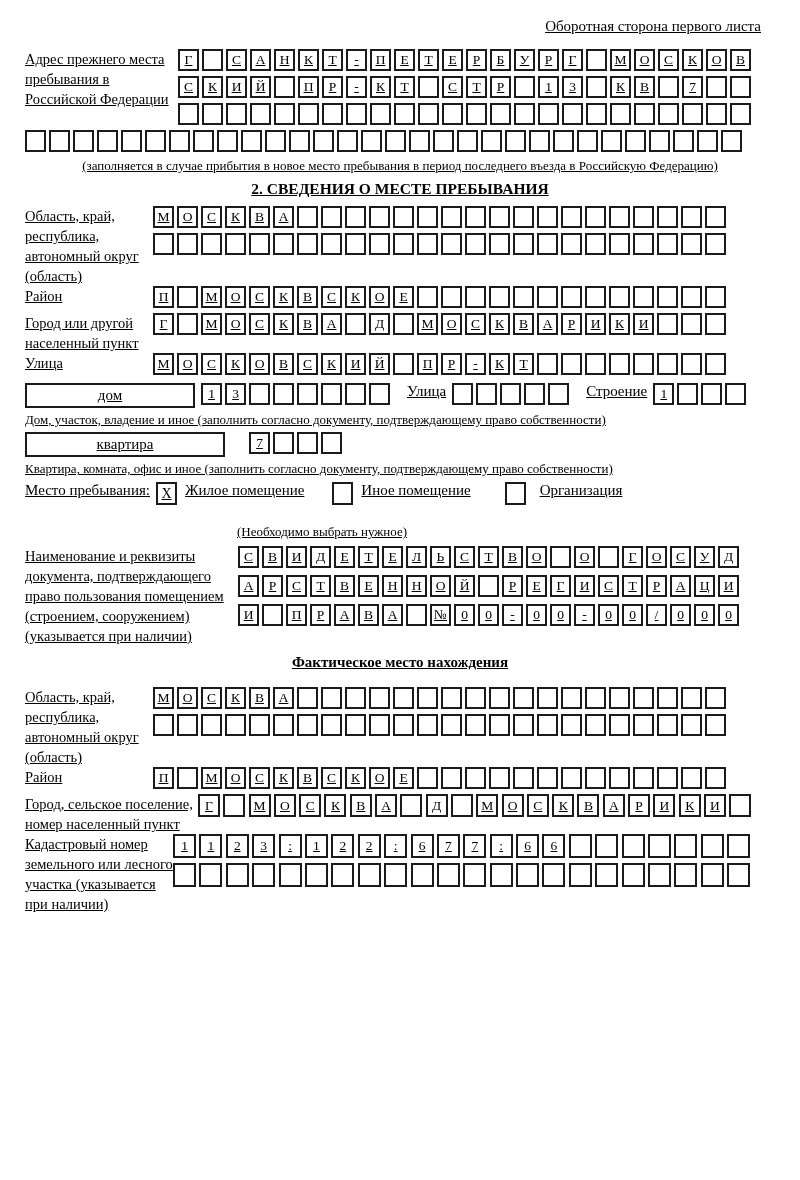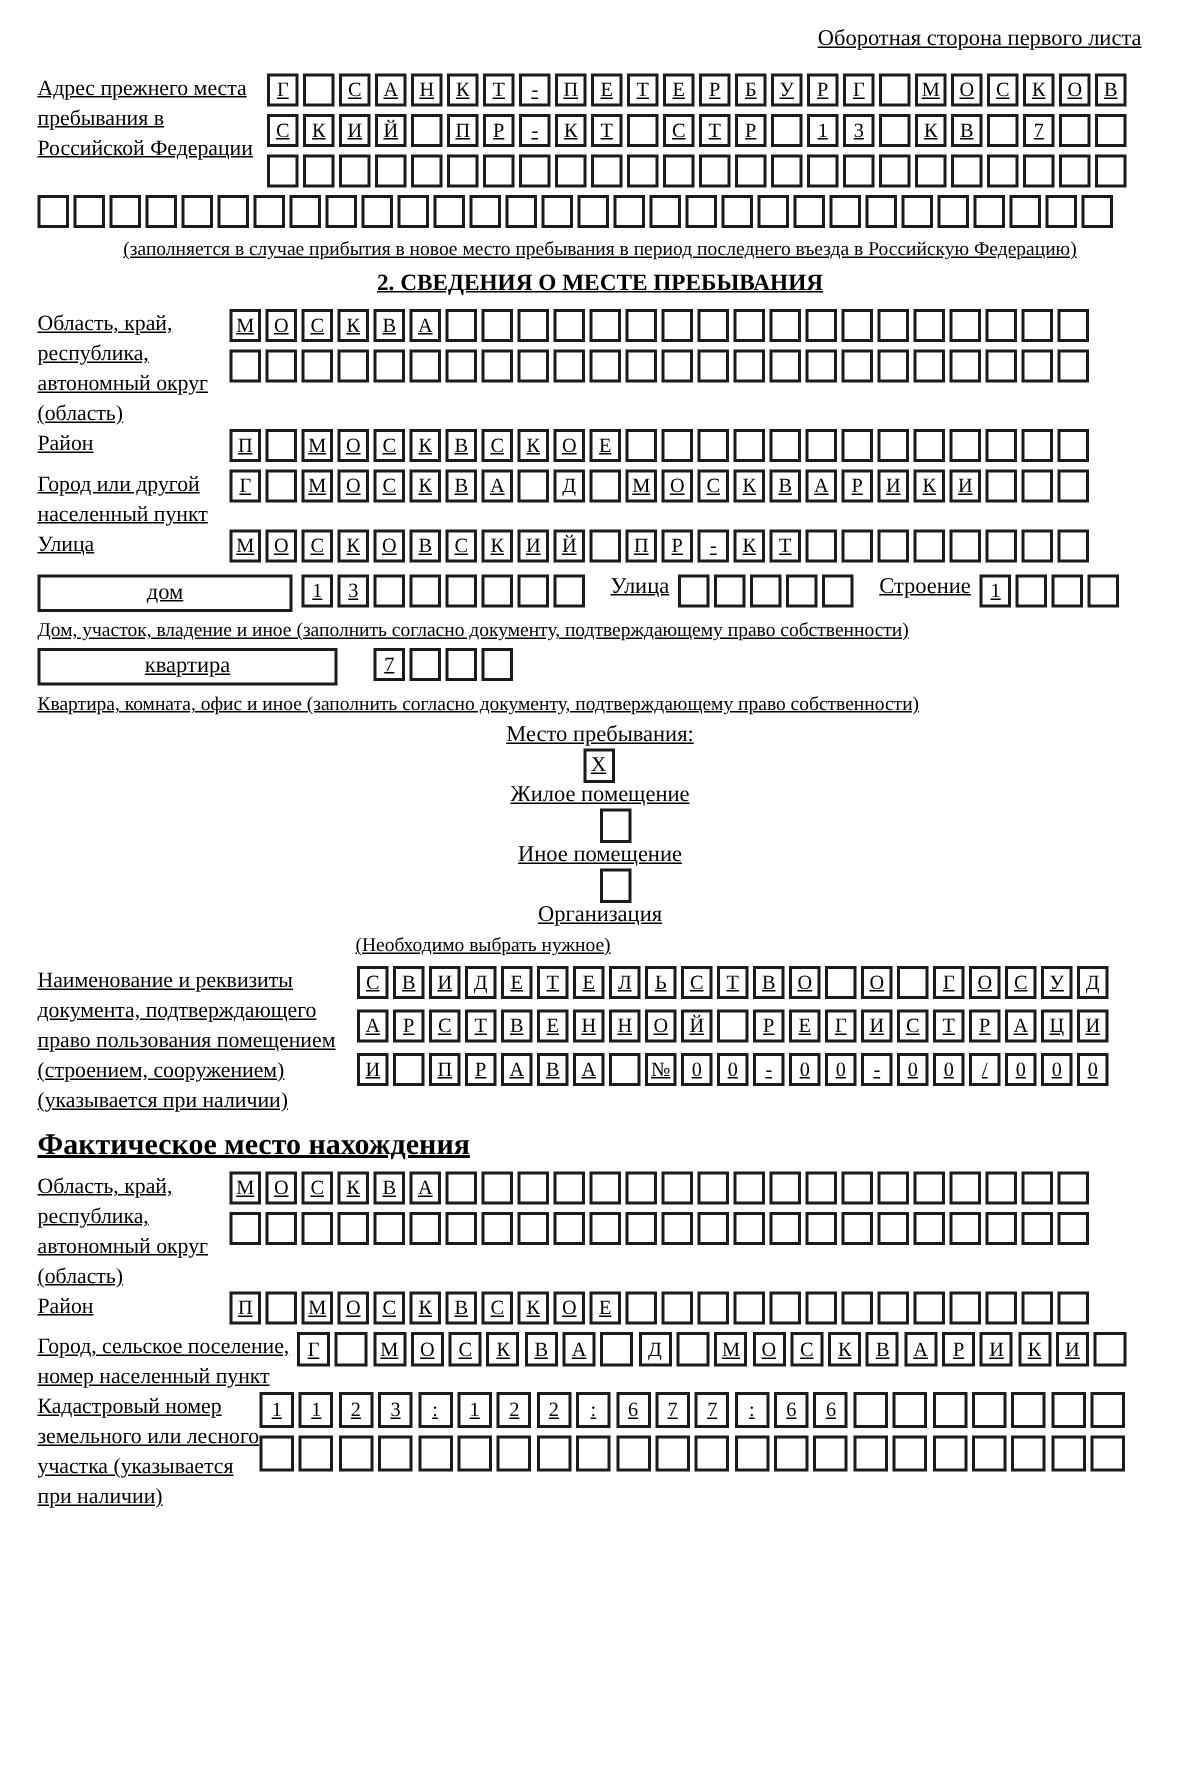--- a/index.html
+++ b/index.html
@@ -35,29 +35,29 @@
 
   .house-row{display:flex;margin:3px 0 3px 0;}
   .named-box{
     box-sizing:border-box;border:2px solid #1b1b1b;height:25px;display:flex;
     align-items:center;justify-content:center;font-size:15px;flex:0 0 auto;
   }
   .box-dom{width:170px;margin-right:6px;}
   .box-kv{width:200px;margin-right:24px;}
   .inline-label{font-size:15px;margin:0 6px 0 14px;flex:0 0 auto;}
 
-  .stay-row{display:flex;align-items:center;font-size:15px;margin:5px 0 3px 0;flex-direction:column;}
+  .stay-row{display:flex;font-size:15px;margin:5px 0 19px 0;}
   .checkbox{
     box-sizing:border-box;width:21px;height:23px;border:2px solid #1b1b1b;flex:0 0 auto;
     display:flex;align-items:center;justify-content:center;font-size:14px;margin:0 8px 0 6px;
   }
   .stay-note{font-size:13px;margin:0 0 6px 132px;width:330px;text-align:center;}
 
   .doc-block{margin-top:4px;}
-  .subhead{font-weight:bold;font-size:20px;text-align:left;margin:8px 0 6px 0;}
+  .subhead{font-weight:bold;font-size:15px;text-align:center;margin:8px 0 16px 0;}
   .note-line{font-size:13.5px;text-align:center;line-height:18px;}
   .notes{margin-bottom:8px;}
 
   .stamp-wrap{margin-top:2px;}
   .stamp-box{
     box-sizing:border-box;width:357px;height:177px;border:2px solid #1b1b1b;
     margin-left:370px;
   }
   .stamp-note{
     width:385px;margin:3px 0 0 360px;text-align:center;font-size:13.5px;line-height:18.5px;

